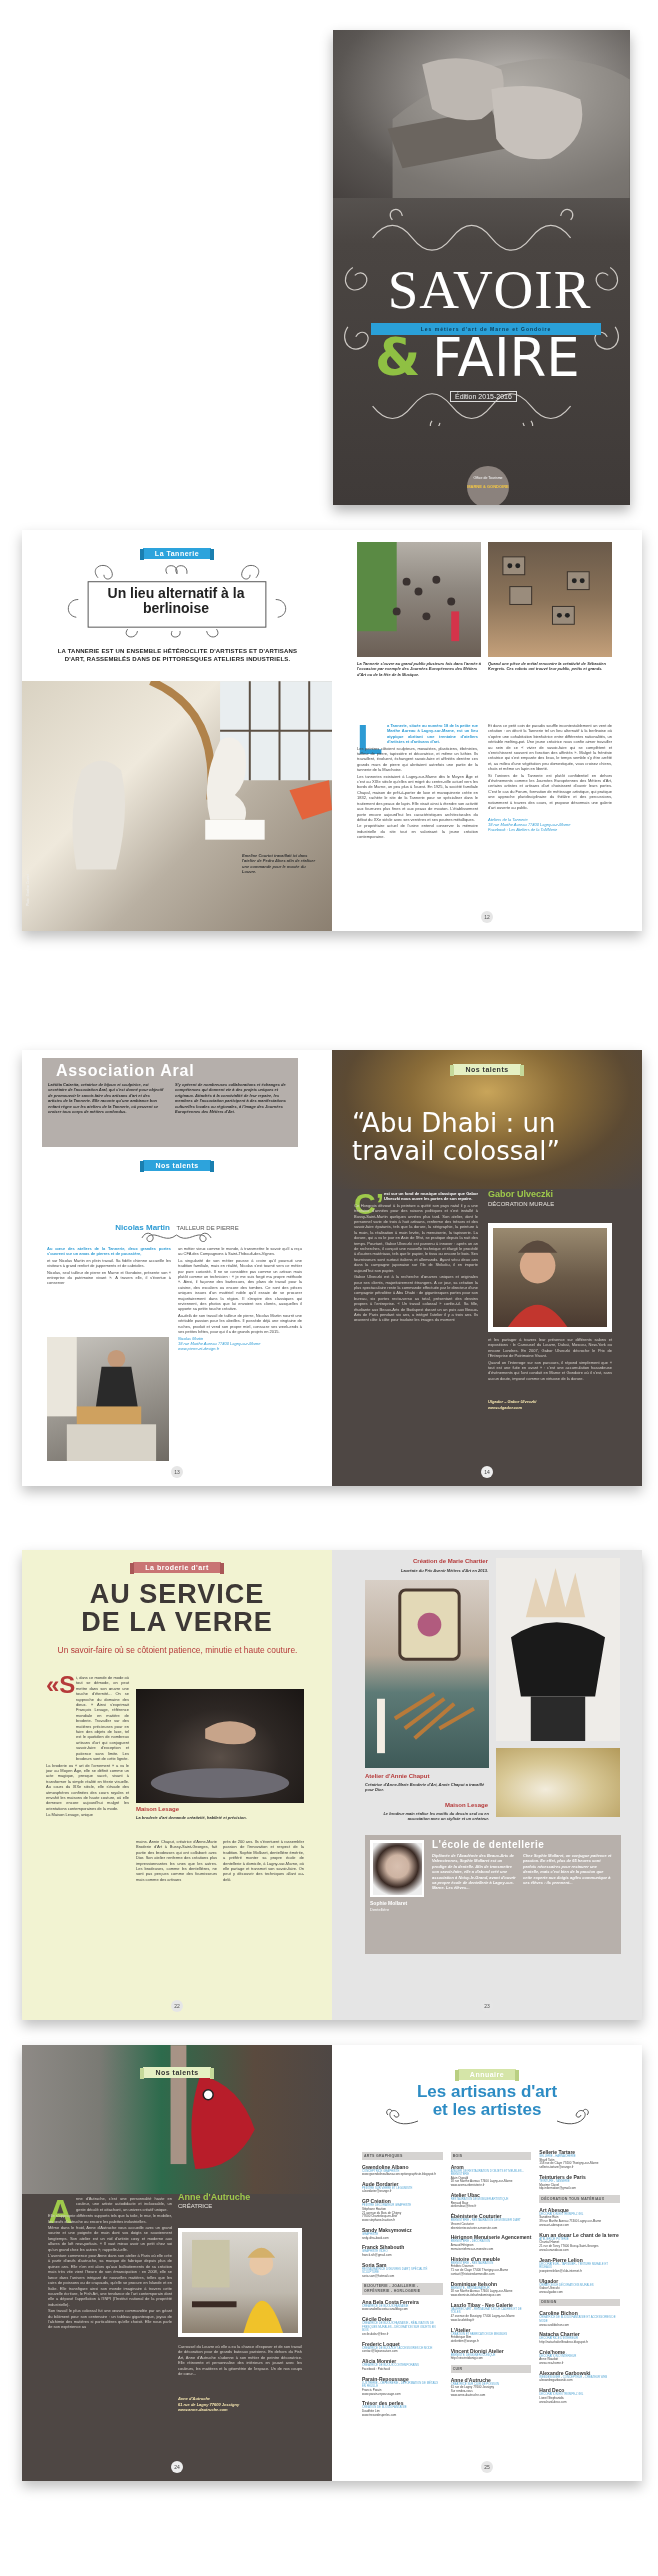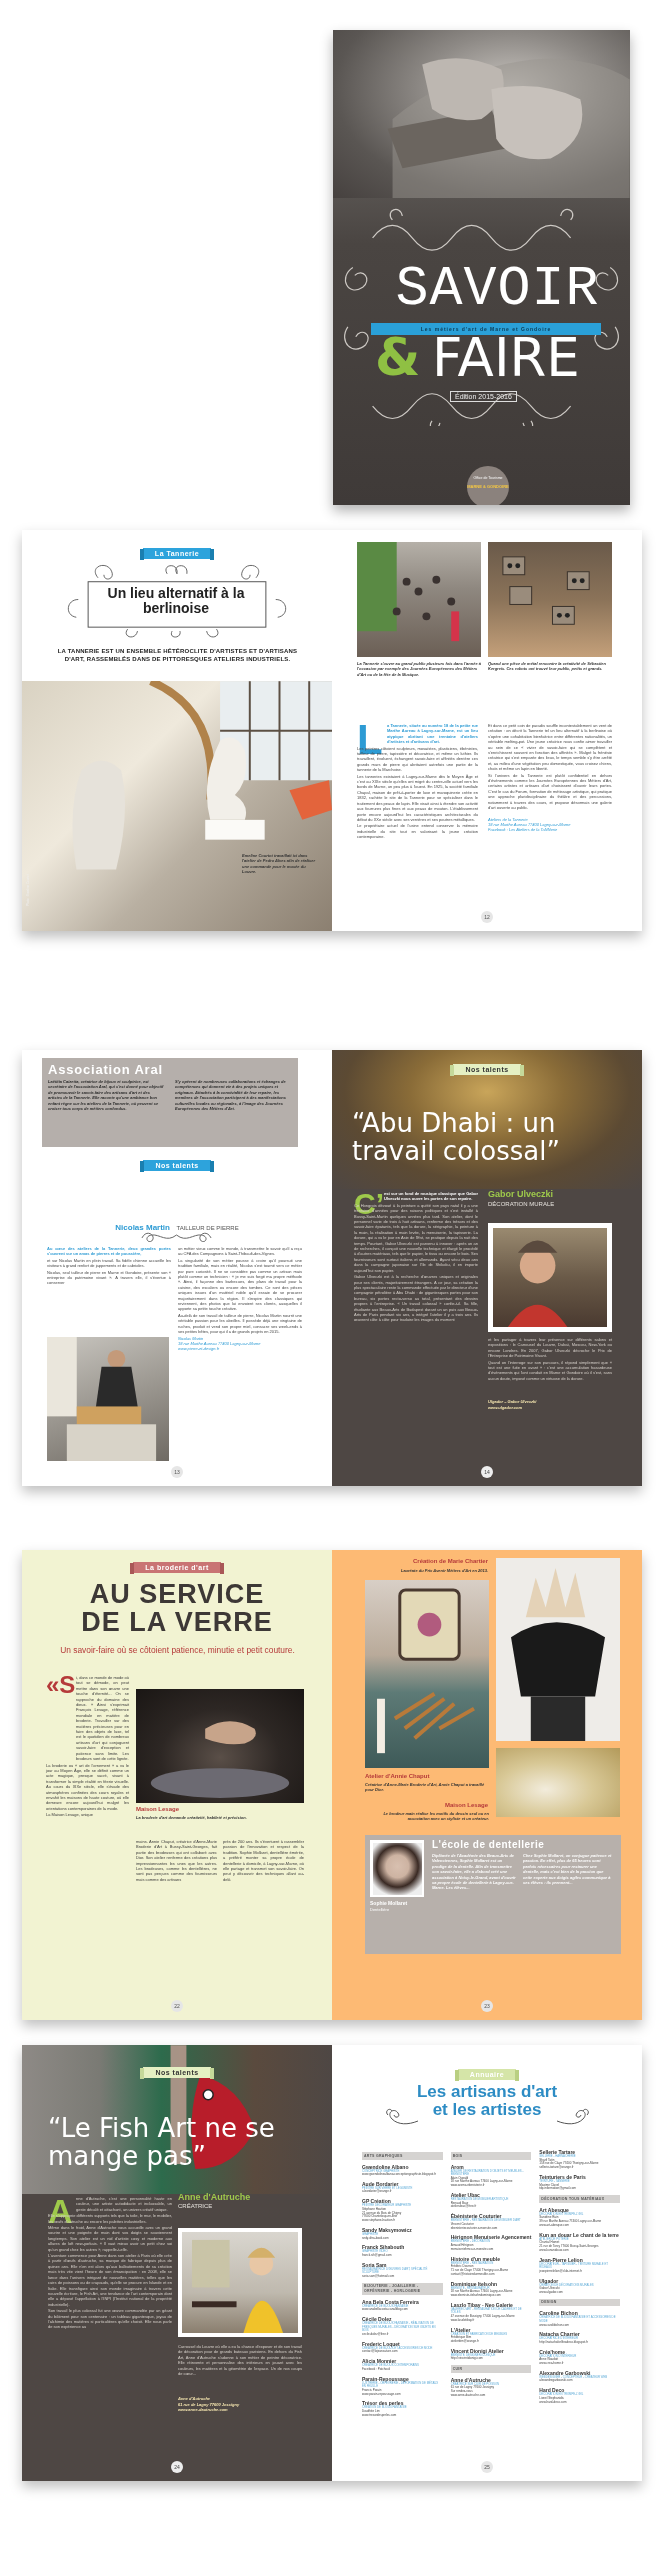--- a/index.html
+++ b/index.html
@@ -29,21 +29,21 @@
   .rb-red::before, .rb-red::after { background: #a95757; }
   .rb-lgreen { background: #d5e5a8; color: #fff; }
   .rb-lgreen::before, .rb-lgreen::after { background: #b9cf82; }
 
   .photo { position: absolute; overflow: hidden; }
   .swirl { position: absolute; }
 
   
   .cover { position: absolute; left: 333px; top: 30px; width: 297px; height: 475px; background: linear-gradient(#7d7b78 0%, #5f5b58 28%, #4a4542 45%, #3f3a38 100%); box-shadow: 0 6px 12px rgba(0,0,0,0.3); overflow: hidden; }
   .cover-photo { position: absolute; left: 0; top: 0; width: 297px; height: 168px; background: radial-gradient(ellipse at 60% 35%, #c9c5c0 0%, #8e8a86 35%, #5a5653 70%, #46413f 100%); }
-  .cover-title-1 { position: absolute; left: 16px; width: 100%; top: 228px; text-align: center; font-size: 55px; color: #fff; letter-spacing: 1px; font-family: Liberation Mono, monospace; font-weight: normal; }
+  .cover-title-1 { position: absolute; left: 8px; width: 100%; top: 228px; text-align: center; font-size: 55px; color: #fff; letter-spacing: 1px; font-family: Liberation Serif, serif; font-weight: normal; }
   .cover-band { position: absolute; left: 38px; top: 293px; width: 230px; height: 12px; background: #2aa0d8; color: #0b3a55; font-size: 5px; font-weight: bold; text-align: center; line-height: 12px; letter-spacing: 1px; }
   .cover-amp { position: absolute; left: 42px; top: 297px; font-size: 52px; color: #8fc043; font-weight: bold; font-family: "DejaVu Sans", sans-serif; }
   .cover-title-2 { position: absolute; left: 99px; top: 297px; font-size: 53px; color: #fff; font-family: "DejaVu Sans", sans-serif; }
   .cover-edition { position: absolute; left: 117px; top: 361px; border: 1px solid #ddd; color: #eee; font-size: 7px; padding: 1px 4px; }
   .cover-logo { position: absolute; left: 134px; top: 436px; width: 42px; height: 42px; border-radius: 50%; background: #8b827d; color: #fff; font-size: 3.5px; text-align: center; padding-top: 10px; }
 </style>
 </head>
 <body>
 
 <div class="cover">
@@ -170,21 +170,21 @@
         <div>Facebook : Les Ateliers de la TaNNerie</div>
       </div>
     </div>
     <div class="pno">12</div>
   </div>
 </div>
 
 <div class="spread" style="top:1050px;height:436px;">
   <div class="page" style="background:#fff;">
     <div style="position:absolute;left:20px;top:8px;width:256px;height:89px;background:#b5afab;padding:4px 6px;">
-      <div style="font-weight:bold;color:#fff;font-size:13px;letter-spacing:0.8px;">Association Aral</div>
+      <div style="font-weight:bold;color:#fff;font-size:16px;letter-spacing:0.8px;margin-left:8px;">Association Aral</div>
       <div style="display:flex;gap:10px;margin-top:2px;">
         <div class="cap" style="flex:1;color:#2a2a2a;">Laëtitia Caizetta, créatrice de bijoux et sculptrice, est secrétaire de l'association Aral, qui s'est donné pour objectif de promouvoir le savoir-faire des artisans d'art et des artistes de la Tannerie. Elle raconte qu'une ambiance bon enfant règne sur les ateliers de la Tannerie, où peuvent se croiser tous corps de métiers confondus.</div>
         <div class="cap" style="flex:1;color:#2a2a2a;">S'y opèrent de nombreuses collaborations et échanges de compétences qui donnent vie à des projets uniques et originaux. Attachés à la convivialité de leur repaire, les membres de l'association participent à des manifestations culturelles locales ou régionales, à l'image des Journées Européennes des Métiers d'Art.</div>
       </div>
     </div>
     <div style="position:absolute;top:104px;left:0;width:100%;text-align:center;">
       <span class="ribbon rb-blue">Nos talents</span>
     </div>
     <div style="position:absolute;left:0;top:166px;width:100%;text-align:center;">
       <span style="color:#2d9bd4;font-weight:bold;font-size:8px;">Nicolas Martin</span>
@@ -257,41 +257,41 @@
 
 <div class="spread" style="top:1550px;height:470px;">
   <div class="page" style="background:#f2f3d2;">
     <div style="position:absolute;top:6px;left:0;width:100%;text-align:center;">
       <span class="ribbon rb-red">La broderie d'art</span>
     </div>
     <div style="position:absolute;left:0;top:30px;width:100%;text-align:center;font-weight:bold;font-size:27px;line-height:28px;color:#3d3836;letter-spacing:1px;">
       <div>AU SERVICE</div>
       <div>DE LA VERRE</div>
     </div>
-    <div style="position:absolute;left:30px;top:95px;width:251px;text-align:center;font-size:8.4px;line-height:10px;color:#b53a3a;">Un savoir-faire où se côtoient patience, minutie et petit couture.</div>
+    <div style="position:absolute;left:30px;top:95px;width:251px;text-align:center;font-size:8.4px;line-height:10px;color:#b53a3a;">Un savoir-faire où se côtoient patience, minutie et haute couture.</div>
     <div style="position:absolute;left:24px;top:123px;font-size:24px;font-weight:bold;color:#b53a3a;line-height:24px;">«S</div>
     <div class="col-text" style="position:absolute;left:24px;top:125px;width:83px;color:#3a3a3a;">
       <p style="padding-left:30px;">i, dans ce monde de mode où tout se démode, on peut mettre dans son œuvre une touche d'éternité... On se rapproche du domaine des dieux. » Ainsi s'exprimait François Lesage, référence mondiale en matière de broderie. Travailler sur des matières précieuses pour en faire des objets de luxe, tel est le quotidien de nombreux artisans d'art qui conjuguent savoir-faire d'exception et patience sans limite. Les brodeurs sont de cette lignée.</p>
       <p>La broderie ou « art de l'ornement » a vu le jour au Moyen Âge, elle se définit comme un acte magique, presque sacré, visant à transformer la simple réalité en féerie visuelle. Au cours du XIXe siècle, elle s'évade des atmosphères confinées des cours royales et envahit les maisons de haute couture, où elle demeure encore aujourd'hui malgré les orientations contemporaines de la mode.</p>
       <p>La Maison Lesage, unique</p>
     </div>
     <div class="photo" style="left:114px;top:139px;width:168px;height:114px;background:radial-gradient(ellipse at 50% 60%,#5a4f48 0%,#2d2724 50%,#1a1614 100%);">
       <svg width="168" height="114" viewBox="0 0 170 115">
         <path d="M70 40 q25 -15 50 0 q5 10 -10 15 q-20 3 -40 -5z" fill="#c7a48a"></path>
         <ellipse cx="85" cy="95" rx="70" ry="15" fill="#6c6a72"></ellipse>
       </svg>
     </div>
     <div style="position:absolute;left:114px;top:256px;font-weight:bold;font-size:6px;color:#b53a3a;">Maison Lesage</div>
     <div class="cap" style="position:absolute;left:114px;top:265px;width:168px;">La broderie d'art demande créativité, habileté et précision.</div>
     <div class="col-text" style="position:absolute;left:114px;top:289px;width:81px;color:#3a3a3a;">mains. Annie Chaput, créatrice d'Anne-Marie Broderie d'Art à Bussy-Saint-Georges, fait partie des brodeuses qui ont collaboré avec Dior. Son atelier renferme des créations plus impressionnantes les unes que les autres. Les brodeuses, comme les dentellières, ne sont pas perçues comme des fournisseurs mais comme des artisans</div>
     <div class="col-text" style="position:absolute;left:201px;top:289px;width:81px;color:#3a3a3a;">près de 200 ans. Ils s'évertuent à rassembler passion de l'innovation et respect de la tradition. Sophie Mollaret, dentellière émérite, a préféré monter sa propre école de dentellerie à domicile, à Lagny-sur-Marne, où elle partage et transmet son savoir-faire. On peut y découvrir des techniques allant au-delà</div>
     <div class="pno">22</div>
   </div>
 
-  <div class="page" style="background:#fdba74;">
+  <div class="page" style="background:#e5e5e5;">
     <div style="position:absolute;right:154px;top:8px;font-weight:bold;font-size:6px;color:#b53a3a;text-align:right;">Création de Marie Chartier</div>
     <div class="cap" style="position:absolute;right:154px;top:18px;text-align:right;">Lauréate du Prix Avenir Métiers d'Art en 2013.</div>
     <div class="photo" style="left:33px;top:30px;width:124px;height:188px;background:linear-gradient(180deg,#d8cfc6 0%,#b9aa9a 40%,#5d7a76 60%,#3e5a58 100%);">
       <svg width="124" height="188" viewBox="0 0 125 190">
         <rect x="35" y="10" width="60" height="70" rx="6" fill="#e3d9b7" stroke="#4a3a30" stroke-width="3"></rect>
         <circle cx="65" cy="45" r="12" fill="#b15b7e"></circle>
         <g stroke="#b87a3a" stroke-width="4">
             <line x1="30" y1="140" x2="70" y2="115"></line>
             <line x1="40" y1="150" x2="80" y2="120"></line>
             <line x1="50" y1="160" x2="90" y2="125"></line>
@@ -332,21 +332,20 @@
     <div class="photo" style="left:0;top:0;width:310px;height:149px;background:linear-gradient(90deg,#8e8a86 0%,#7a7a74 25%,#2d6b4c 45%,#5a4a3e 75%,#4e4744 100%);">
       <svg width="310" height="149" viewBox="0 0 313 150">
         <path d="M180 30 q40 10 55 55 q-20 40 -60 40 q-10 -50 5 -95z" fill="#b81d2a"></path>
         <circle cx="188" cy="50" r="5" fill="#fff" stroke="#222" stroke-width="1.5"></circle>
         <rect x="150" y="0" width="16" height="120" fill="#d8a7a0" opacity="0.7"></rect>
       </svg>
     </div>
     <div style="position:absolute;top:16px;left:0;width:100%;text-align:center;">
       <span class="ribbon rb-green">Nos talents</span>
     </div>
-    <div style="position:absolute;left:26px;top:69px;width:258px;font-size:26px;line-height:28px;color:#fff;font-family:'DejaVu Sans',sans-serif;">“Le Fish Art ne se mange pas”</div>
     <div style="position:absolute;left:156px;top:147px;font-size:9px;font-weight:bold;color:#9ec94b;">Anne d'Autruche</div>
     <div style="position:absolute;left:156px;top:158px;font-size:6px;color:#e6e2dd;">CRÉATRICE</div>
     <div style="position:absolute;left:26px;top:149px;font-size:34px;font-weight:bold;color:#9ec94b;line-height:34px;">A</div>
     <div class="col-text light" style="position:absolute;left:26px;top:151px;width:124px;">
       <p style="padding-left:28px;">nne d'Autruche, c'est une personnalité haute en couleur, une artiste autodidacte et inclassable, un geste décalé et attachant, un univers créatif unique.</p>
       <p>Elle s'approprie différents supports tels que la toile, le mur, le mobilier, les œufs d'autruche ou encore les palettes industrielles.</p>
       <p>Même dans le froid, Anne d'Autruche vous accueille avec un grand sourire et une poignée de main dont vos doigts se souviennent longtemps. Son atelier est un nid d'artiste cosy et moderne aux allures de loft new-yorkais. « Il vaut mieux avoir un petit chez soi qu'un grand chez les autres », rappelle-t-elle.</p>
       <p>L'aventure commence pour Anne dans son atelier à Paris où elle crée à partir d'œufs d'autruche, sa marque de fabrique depuis plus de quinze ans. Elle n'en est alors qu'aux balbutiements de sa création mais très vite vient l'heure de son émancipation : en 2008, elle se lance dans l'univers intrigant de nouvelles matières, telles que les cuirs de poissons ou de crapauds, qu'elle se procure en Islande et en Italie. Elle transfigure ainsi son monde imaginaire à travers cette nouvelle écriture, le Fish Art, une tendance de l'art contemporain dont elle a déposé l'appellation à l'INPI (l'Institut national de la propriété industrielle).</p>
       <p>Son travail le plus colossal fut une œuvre commandée par un géant du bâtiment pour son centenaire : un tableau gigantesque, joyau de l'alchimie des matières si particulières qu'elle choisit. Elle nous parle de son expérience au</p>
     </div>

